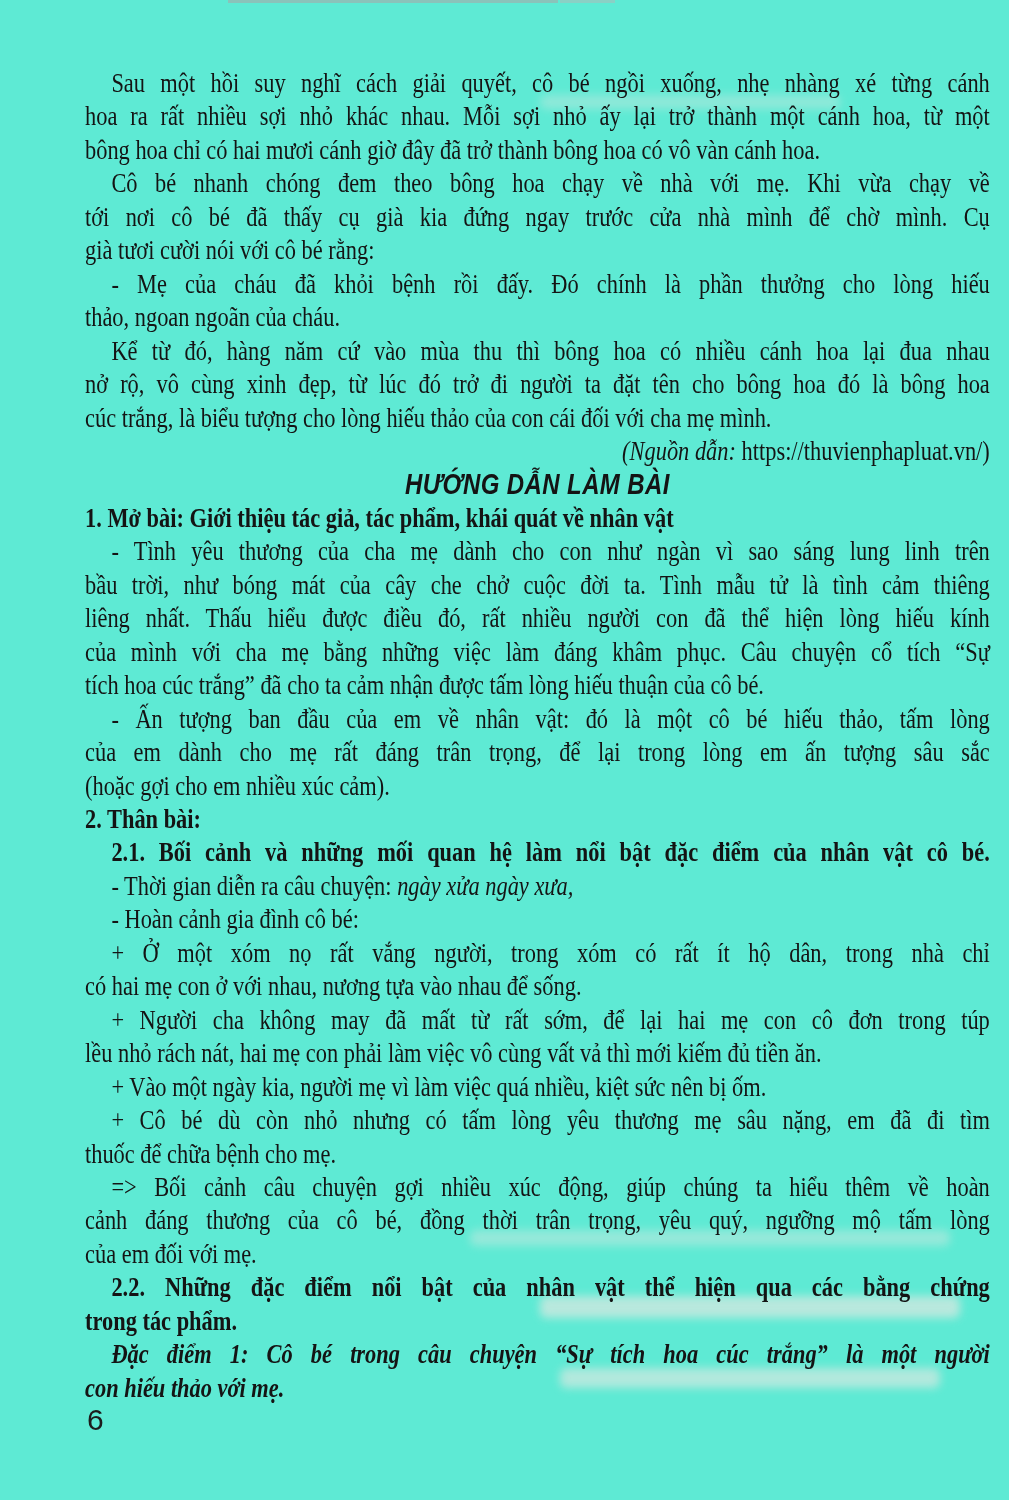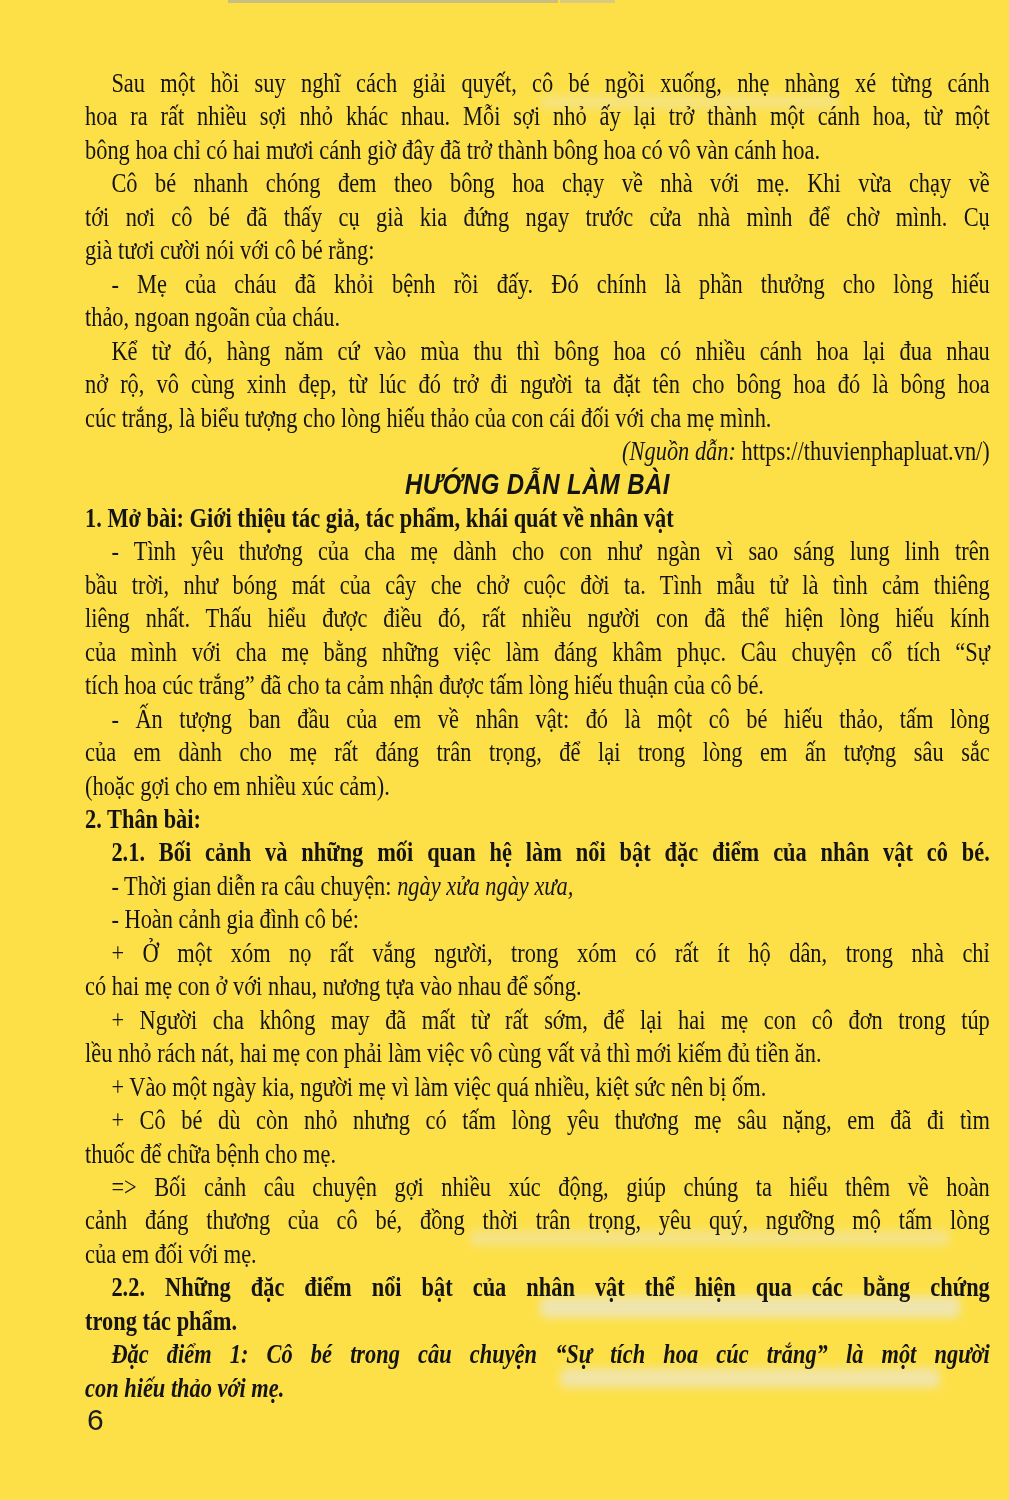--- a/index.html
+++ b/index.html
@@ -5,21 +5,21 @@
   html, body {
     margin: 0;
     padding: 0;
     background: #e8e8e8;
   }
   .page {
     position: relative;
     width: 1009px;
     height: 1500px;
     margin: 0 auto;
-    background: #fde047;
+    background: #5eead4;
     overflow: hidden;
     color: #141414;
   }
   
   .text-col {
     position: absolute;
     left: 85px;
     top: 66px;
     width: 1131px;               
     transform: scaleX(0.8);

